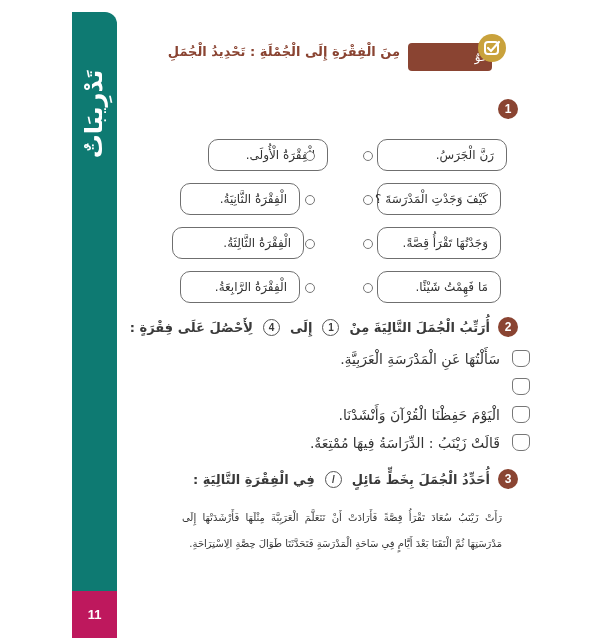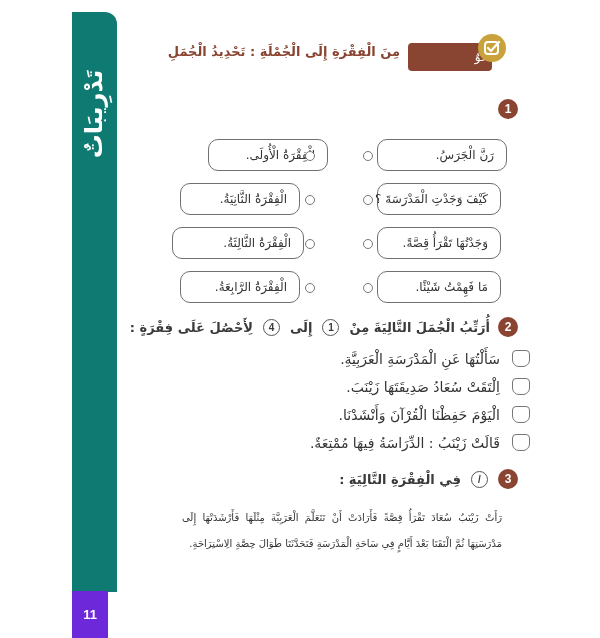--- a/index.html
+++ b/index.html
@@ -12,22 +12,22 @@
   }
   .sidebar-title {
     position: absolute; left: 0; top: 22px; width: 45px; height: 160px;
     display: flex; align-items: center; justify-content: center;
   }
   .sidebar-title span {
     display: inline-block; transform: rotate(-90deg); white-space: nowrap;
     color: #ffffff; font-size: 24px; font-weight: bold; direction: rtl;
   }
   .page-num-box {
-    position: absolute; left: 72px; top: 591px; width: 36px; height: 47px;
-    background: #6d28d9; color: #ffffff; font-size: 13px; font-weight: bold;
+    position: absolute; left: 72px; top: 591px; width: 45px; height: 47px;
+    background: #be185d; color: #ffffff; font-size: 13px; font-weight: bold;
     display: flex; align-items: center; justify-content: center;
     font-family: "Liberation Sans", sans-serif;
   }
 
   .badge {
     position: absolute; left: 408px; top: 43px; width: 84px; height: 28px;
     background: #8a4432; border-radius: 4px;
     display: flex; align-items: center; 
     color: #ffffff; font-size: 12px; direction: rtl; padding-left: 8px;
   }
@@ -147,30 +147,30 @@
   <span class="circle-num">4</span>
   <span>لِأَحْصُلَ عَلَى فِقْرَةٍ :</span>
 </div>
 
 <div class="order-item" style="top:350px;">
   <span class="order-box"></span>
   <span>سَأَلْتُهَا عَنِ الْمَدْرَسَةِ الْعَرَبِيَّةِ.</span>
 </div>
 <div class="order-item" style="top:378px;">
   <span class="order-box"></span>
-  <span>اِلْتَقَتْ سُعَادُ صَدِيقَتَهَا زَيْنَبَ.</span>
 </div>
 <div class="order-item" style="top:406px;">
   <span class="order-box"></span>
   <span>الْيَوْمَ حَفِظْنَا الْقُرْآنَ وَأَنْشَدْنَا.</span>
 </div>
 <div class="order-item" style="top:434px;">
   <span class="order-box"></span>
   <span>قَالَتْ زَيْنَبُ : الدِّرَاسَةُ فِيهَا مُمْتِعَةٌ.</span>
 </div>
 
 <div class="q-head" style="top:469px;">
   <span class="q-num">3</span>
+  <span>أُحَدِّدُ الْجُمَلَ بِخَطٍّ مَائِلٍ</span>
   <span class="circle-num">/</span>
   <span>فِي الْفِقْرَةِ التَّالِيَةِ :</span>
 </div>
 
 <div class="paragraph">رَأَتْ زَيْنَبُ سُعَادَ تَقْرَأُ قِصَّةً فَأَرَادَتْ أَنْ تَتَعَلَّمَ الْعَرَبِيَّةَ مِثْلَهَا فَأَرْشَدَتْهَا إِلَى مَدْرَسَتِهَا ثُمَّ الْتَقَتَا بَعْدَ أَيَّامٍ فِي سَاحَةِ الْمَدْرَسَةِ فَتَحَدَّثَتَا طَوَالَ حِصَّةِ الِاسْتِرَاحَةِ.</div>
 
 </body></html>

